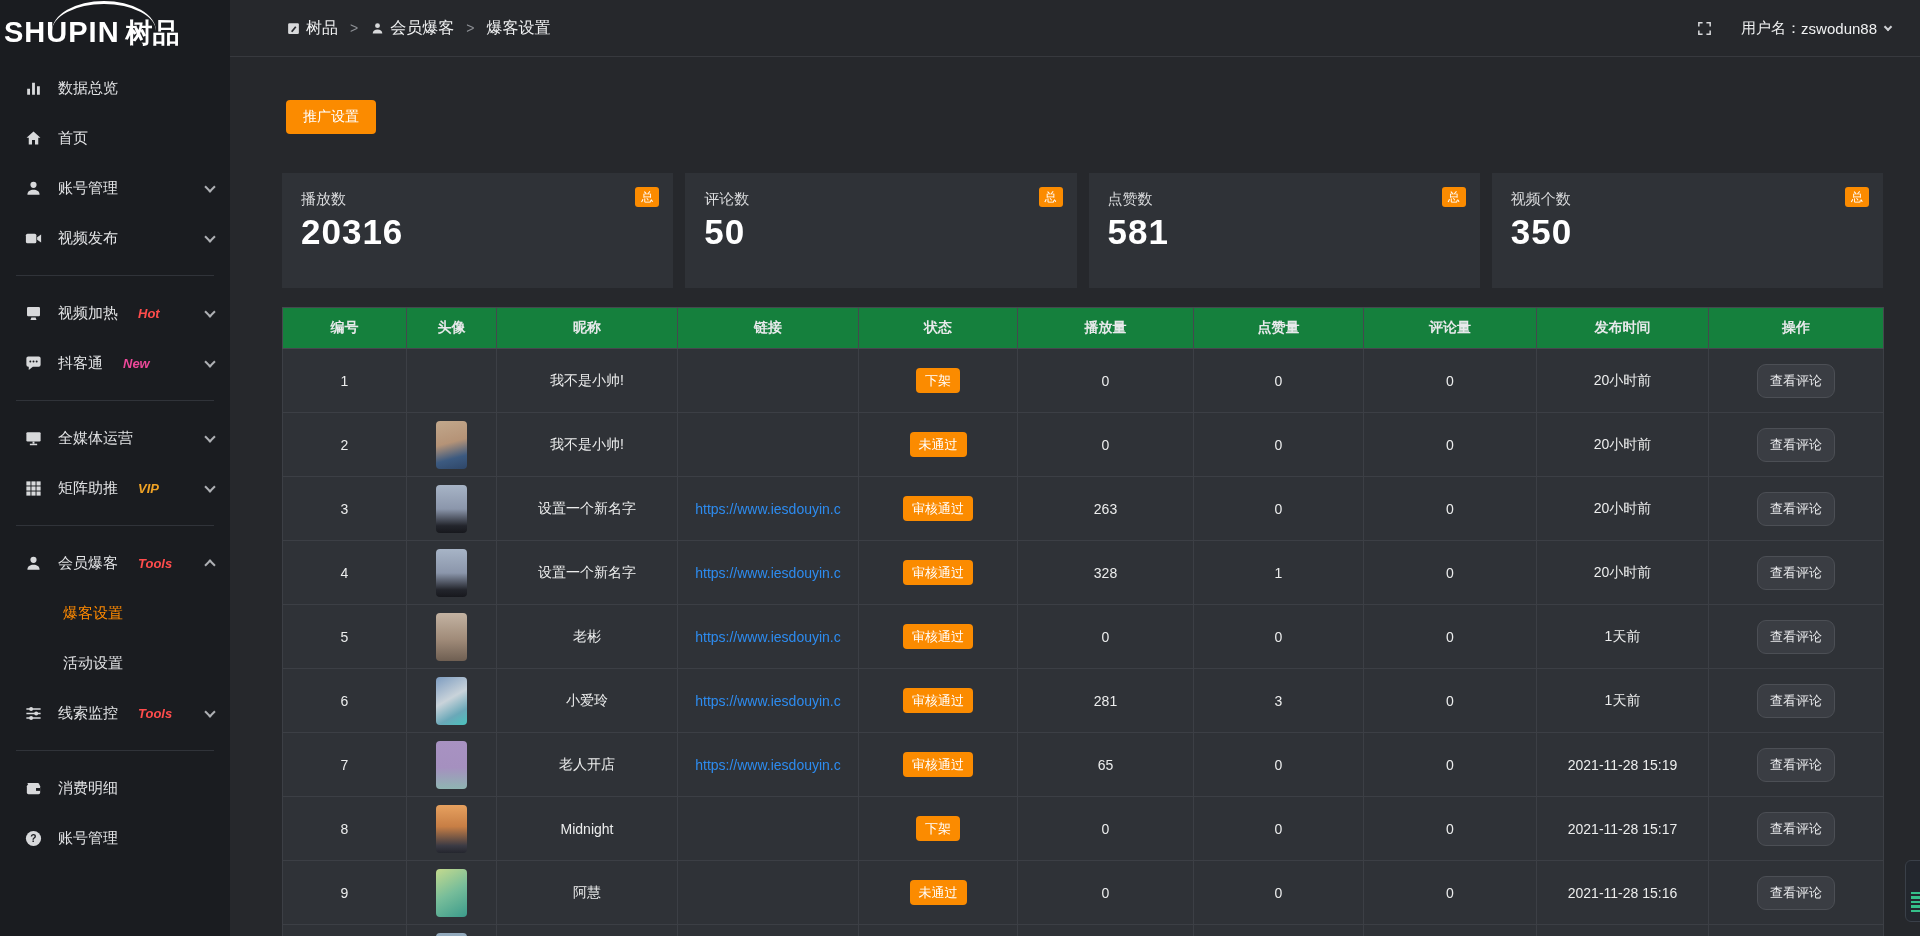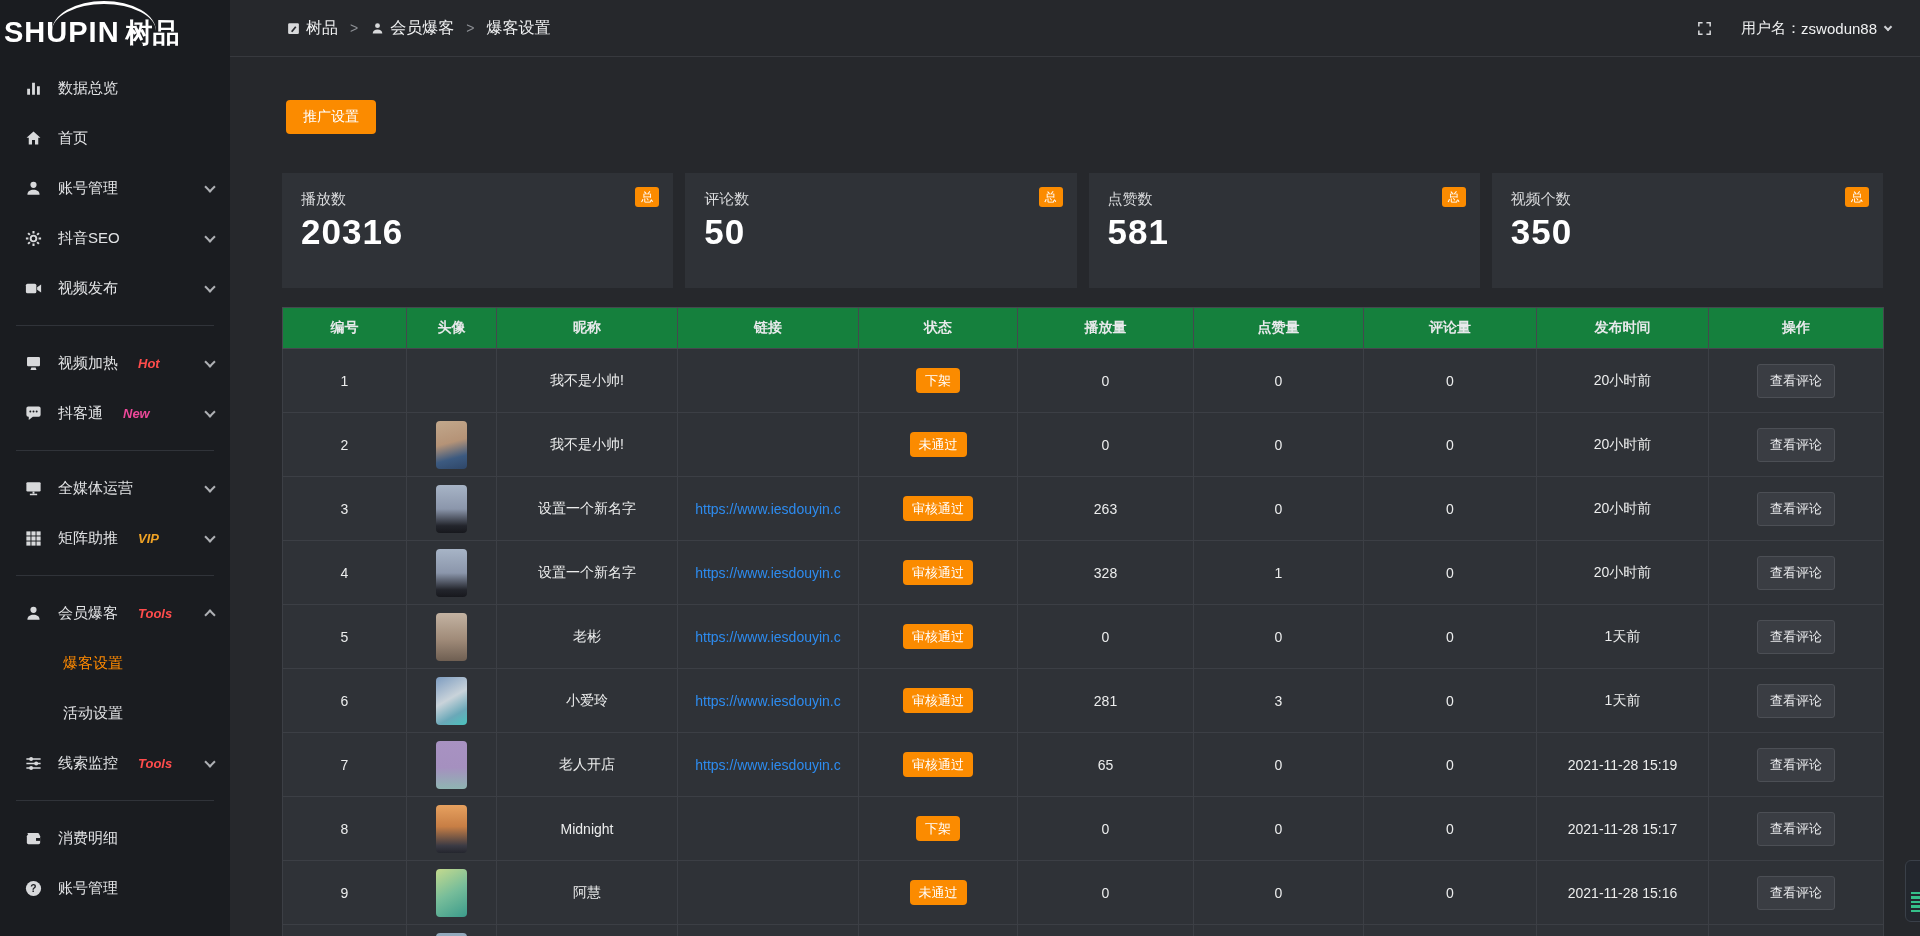--- a/index.html
+++ b/index.html
@@ -57,21 +57,21 @@
   .data-table th { height:41px; background:#15803d; border:1px solid #45484e;
     font-size:14px; font-weight:bold; color:#e8e9eb; text-align:center; }
   .data-table td { height:64px; border:1px solid #3c3f45; font-size:14px; color:#eceded;
     text-align:center; overflow:hidden; }
   .avatar { width:31px; height:48px; border-radius:4px; margin:0 auto; }
   .link-text { color:#2d8cf0; display:block; white-space:nowrap; overflow:hidden;
     padding:0 8px; cursor:pointer; font-size:14px; }
   .status-badge { display:inline-block; background:#fb8b00; color:#fff; font-size:13px;
     padding:6px 9px; border-radius:4px; line-height:1; }
   .view-btn { background:#3a3d43; border:1px solid #4c4f55; color:#e8e9eb; font-size:13px;
-    padding:7px 12px; border-radius:3px; cursor:pointer; font-family:inherit; }
+    padding:7px 12px; border-radius:9px; cursor:pointer; font-family:inherit; }
   
   .float-widget { position:fixed; right:-17px; bottom:14px; width:32px; height:62px;
     background:#23272e; border:1px solid #3a4049; border-radius:6px; }
   .float-widget .stripes { position:absolute; left:5px; bottom:7px; width:11px; height:22px;
     background:repeating-linear-gradient(180deg,#35c08a 0 2px,transparent 2px 4.5px); }
 </style>
 </head>
 <body>
 
 <aside class="sidebar">
@@ -98,32 +98,20 @@
         <span class="mi-label">首页</span>
       </div>
       <div class="menu-item">
         <span class="mi-icon">
           <svg viewBox="0 0 24 24" fill="#d8d9db">
             <circle cx="12" cy="7.4" r="3.9"></circle>
             <path d="M4.3 19.8c0-4.3 3.5-6.2 7.7-6.2s7.7 1.9 7.7 6.2Z"></path>
           </svg>
         </span>
         <span class="mi-label">账号管理</span>
-        <span class="chev"></span>
-      </div>
-      <div class="menu-item">
-        <span class="mi-icon">
-          <svg viewBox="0 0 24 24" fill="#d8d9db">
-            <circle cx="12" cy="12" r="3.6" fill="none" stroke="#d8d9db" stroke-width="2.4"></circle>
-            <g stroke="#d8d9db" stroke-width="2.6" fill="none">
-              <path d="M12 2.4v3.2M12 18.4v3.2M2.4 12h3.2M18.4 12h3.2M5.2 5.2l2.2 2.2M16.6 16.6l2.2 2.2M18.8 5.2l-2.2 2.2M7.4 16.6l-2.2 2.2"></path>
-            </g>
-          </svg>
-        </span>
-        <span class="mi-label">抖音SEO</span>
         <span class="chev"></span>
       </div>
       <div class="menu-item">
         <span class="mi-icon">
           <svg viewBox="0 0 24 24" fill="#d8d9db">
             <rect x="2.4" y="6" width="13.2" height="12" rx="2"></rect>
             <path d="M16.6 10.3 21.6 7.1v9.8l-5-3.2Z"></path>
           </svg>
         </span>
         <span class="mi-label">视频发布</span>

